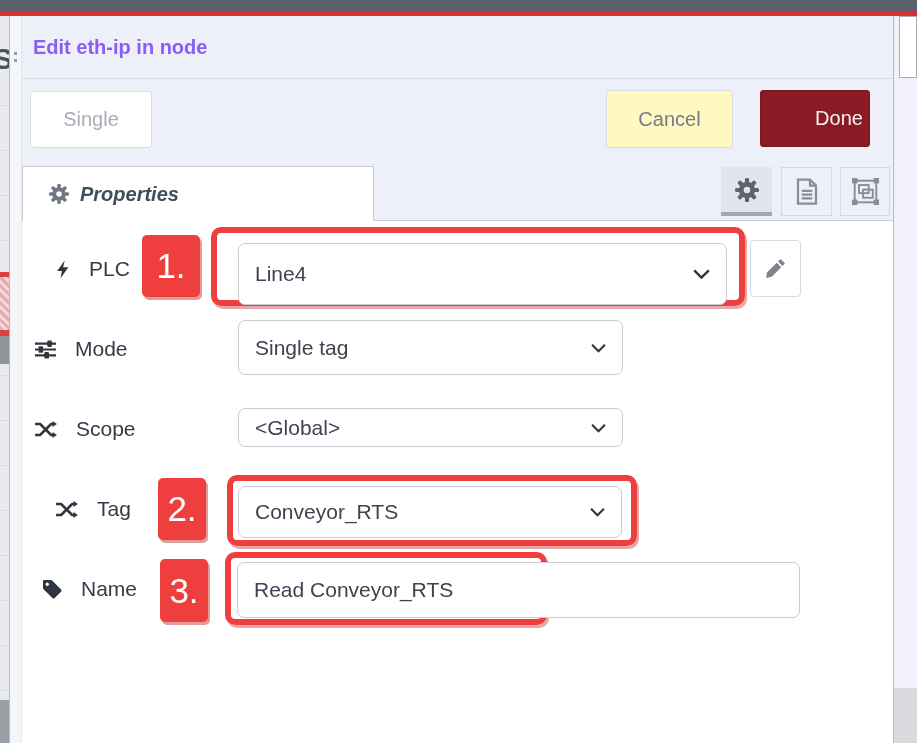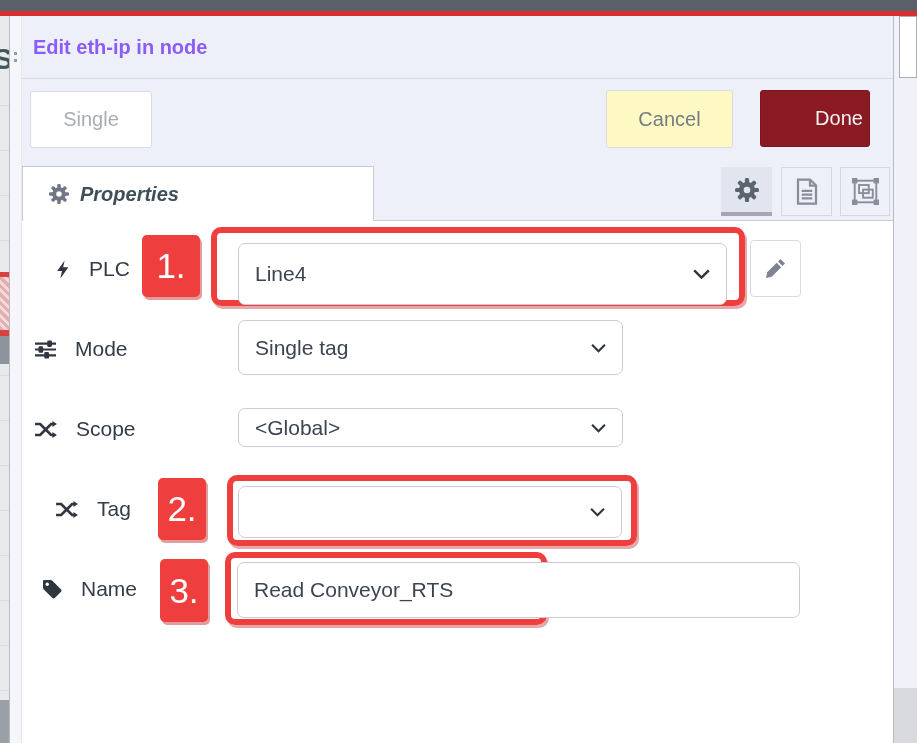--- a/index.html
+++ b/index.html
@@ -255,20 +255,21 @@
           <polygon points="14.3,0 18,2.5 14.3,5"></polygon>
           <polygon points="14.3,9 18,11.5 14.3,14"></polygon>
         </g>
       </svg>
   </span>
   <span>Tag</span>
 </div>
 <div class="abs badge" style="left:158px; top:478px; width:48px; height:62px;">2.</div>
 <div class="abs outline" style="left:227px; top:475px; width:410px; height:71px;"></div>
 <div class="abs select-box" style="left:238px; top:486px; width:384px; height:52px;">
+  <span>Conveyor_RTS</span>
   <span class="chev">
     <svg width="15" height="10" viewBox="0 0 14 9" fill="none" stroke="#2f3640" stroke-width="2">
         <polyline points="1,1.5 7,7.5 13,1.5"></polyline>
       </svg>
   </span>
 </div>
 
 <div class="abs row-label" style="left:43px; top:573px; height:32px;align-items:center;">
   <span>
     <svg width="19" height="19" viewBox="0 0 16 16">

